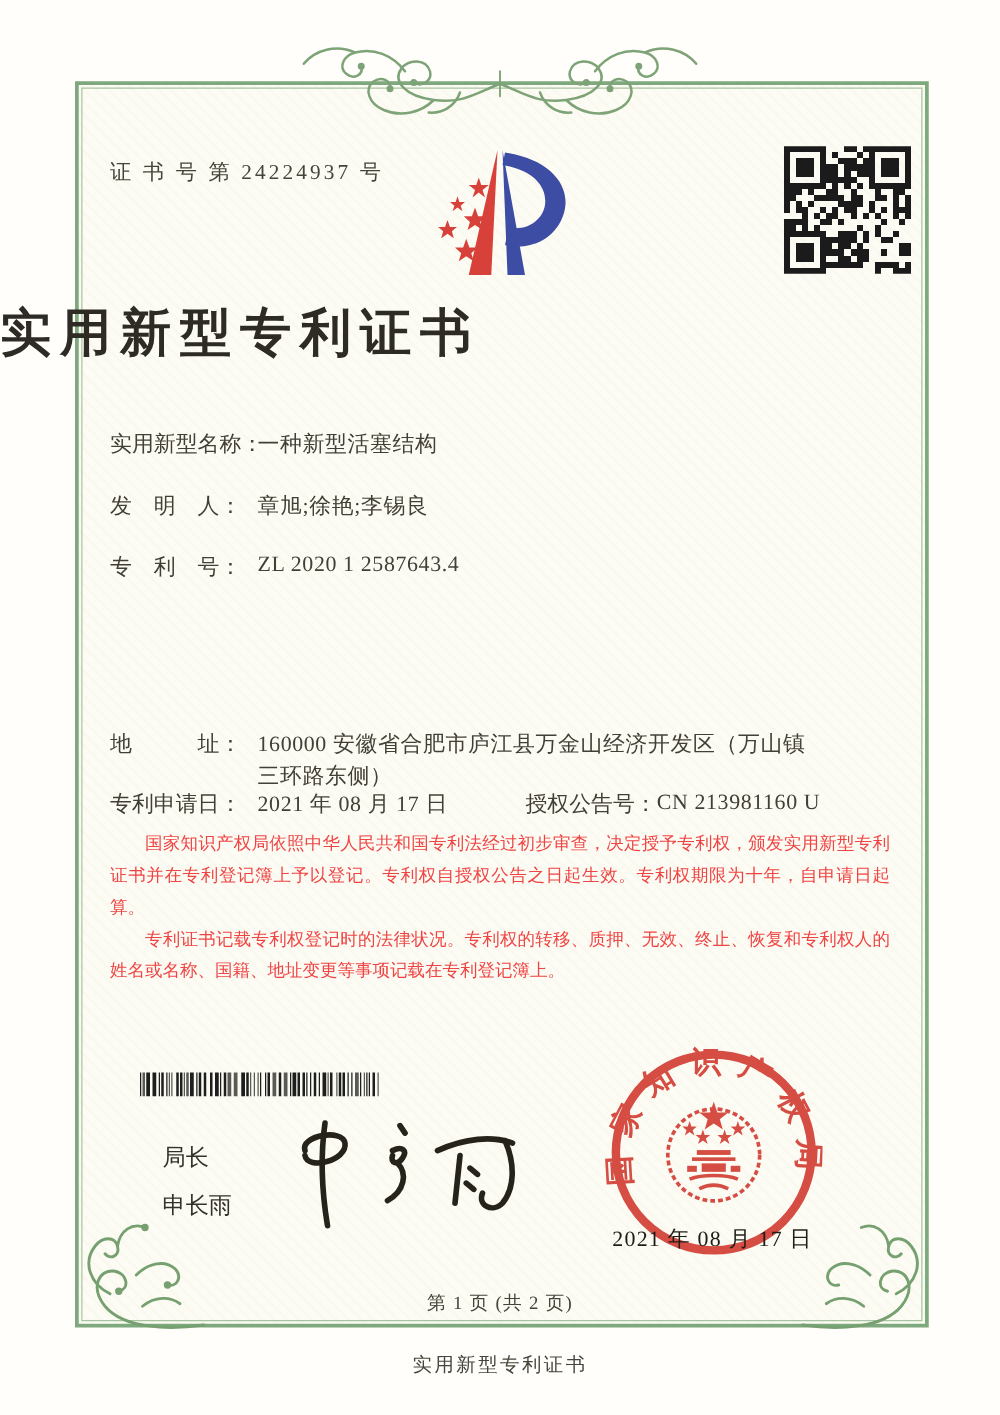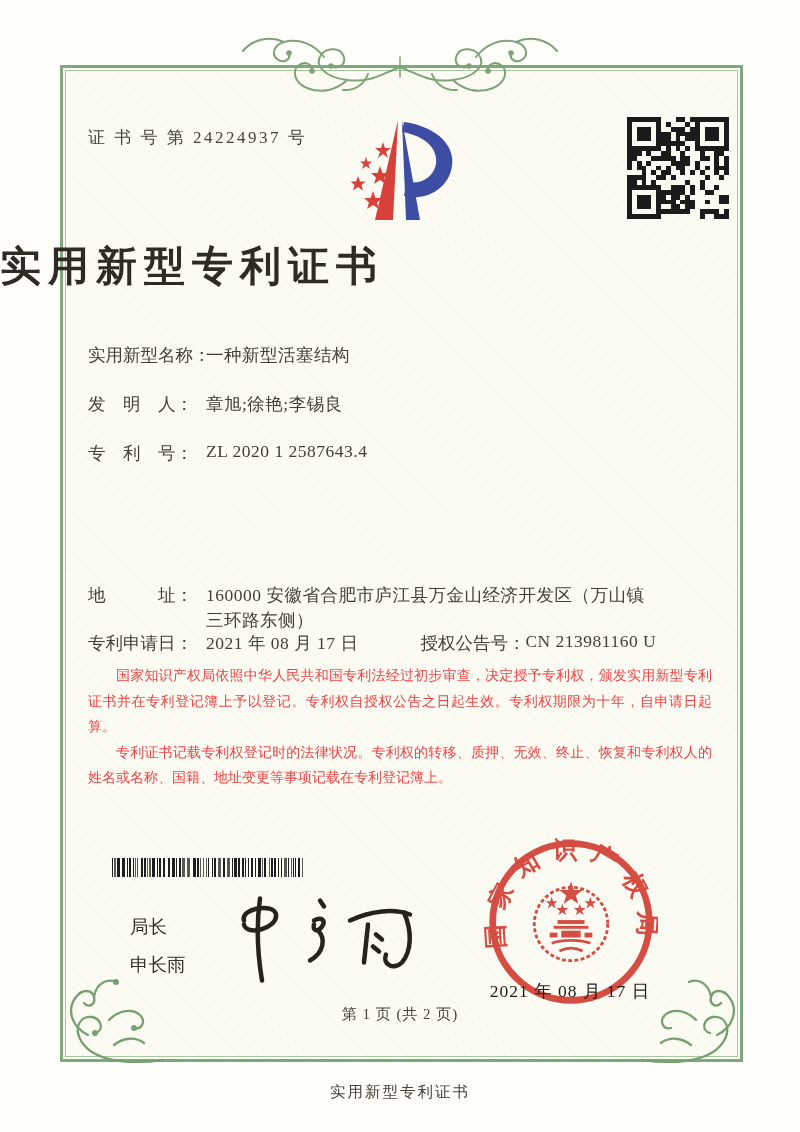--- a/index.html
+++ b/index.html
@@ -35,21 +35,21 @@
   .paras{left:88px;top:663px;width:624px;font-size:14px;line-height:25.5px;
     color:#ef4444;text-align:justify;}
   .paras p{margin:0;text-indent:2em;}
   .barcode{left:112px;top:858px;width:198px;height:19px;display:flex;align-items:stretch;}
   .barcode div{height:100%;}
   .signer{left:110px;top:908px;font-size:18.5px;color:#33312a;line-height:38px;margin-left:20px;}
   .sig-svg{left:222px;top:884px;}
   .seal{left:484px;top:835px;width:174px;height:174px;opacity:0.92;}
   .seal-date{left:486px;top:979px;width:168px;text-align:center;
     font-size:17.5px;color:#1d1c17;letter-spacing:1px;white-space:nowrap;}
-  .page-footer{left:0;top:1005px;width:100%;text-align:center;font-size:15px;color:#45433a;letter-spacing:1px;}
+  .page-footer{left:0;top:1033px;width:100%;text-align:center;font-size:15px;color:#45433a;letter-spacing:1px;}
   .back-note{left:0;top:1082px;width:100%;text-align:center;font-size:15.5px;color:#47453b;letter-spacing:2px;}
   .qr{left:627px;top:117px;}
   .logo{left:336px;top:114px;}
   .flor-top{left:228px;top:27px;}
   .flor-bl{left:53px;top:974px;}
   .flor-br{left:640px;top:974px;transform:scaleX(-1);}
 </style>
 </head>
 <body>
 

